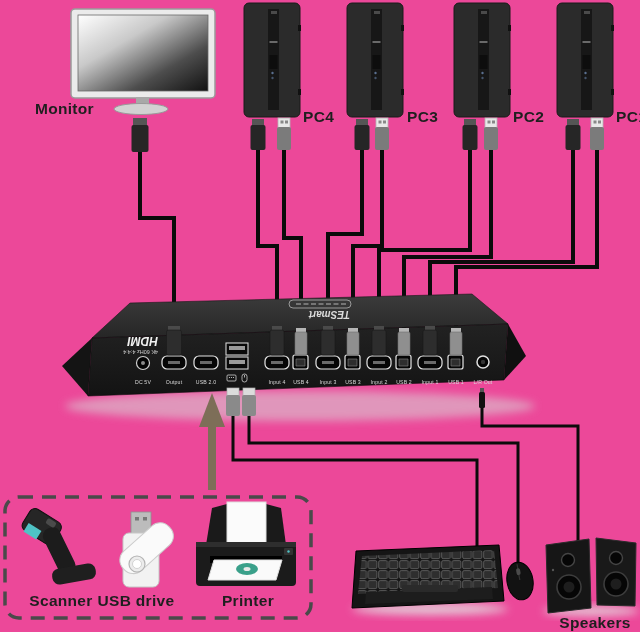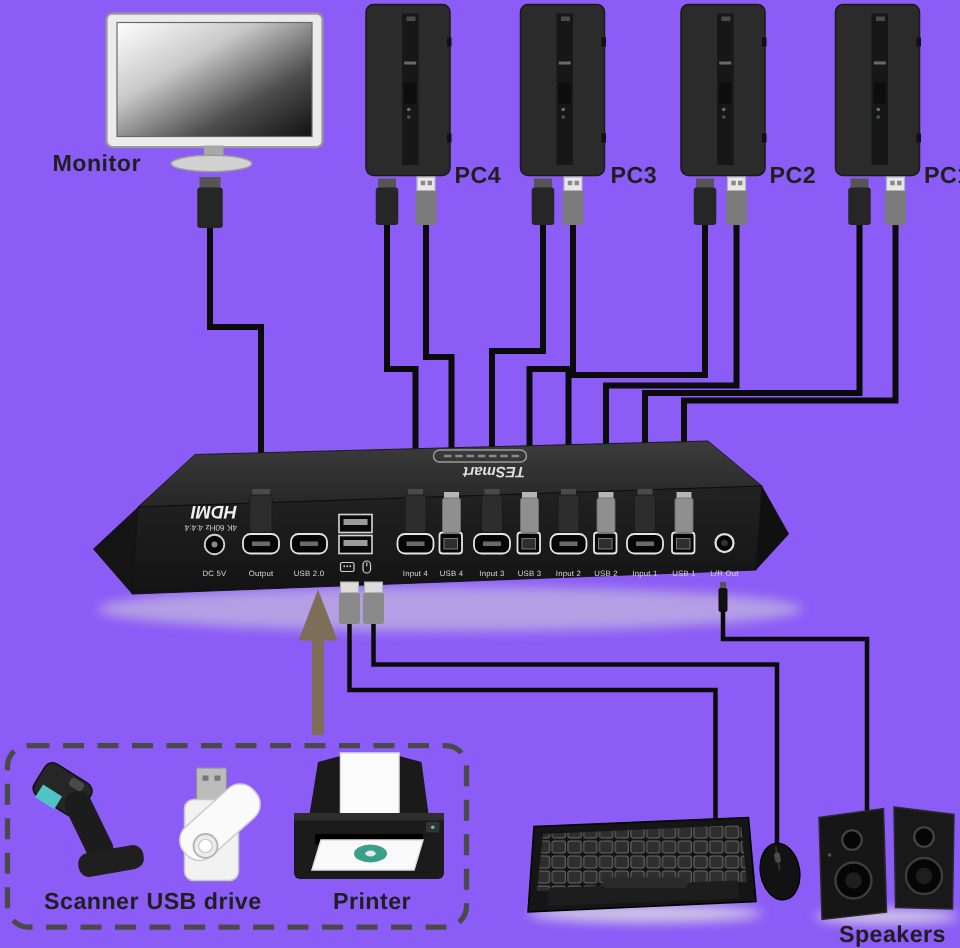--- a/index.html
+++ b/index.html
@@ -1,16 +1,16 @@
 <!DOCTYPE html>
 <html><head>
 <meta charset="utf-8">
 <style>
   html,body{margin:0;padding:0;background:#ffffff;}
-  #stage{width:640px;height:632px;position:relative;background:#8b5cf6;overflow:hidden;}
+  #stage{width:640px;height:632px;position:relative;background:#ec4899;overflow:hidden;}
   svg{display:block;}
   text{font-family:"Liberation Sans", sans-serif;}
   .device-label{font-size:15.5px;fill:#1f1f1f;font-weight:600;letter-spacing:.3px;}
   .port-label{font-size:5.2px;fill:#d8d8d8;letter-spacing:.15px;}
   .cable{fill:none;stroke:#0b0b0b;stroke-width:4;stroke-linejoin:miter;}
   .cable-thin{fill:none;stroke:#0b0b0b;stroke-width:3;stroke-linejoin:miter;}
 </style>
 </head>
 <body>
 

